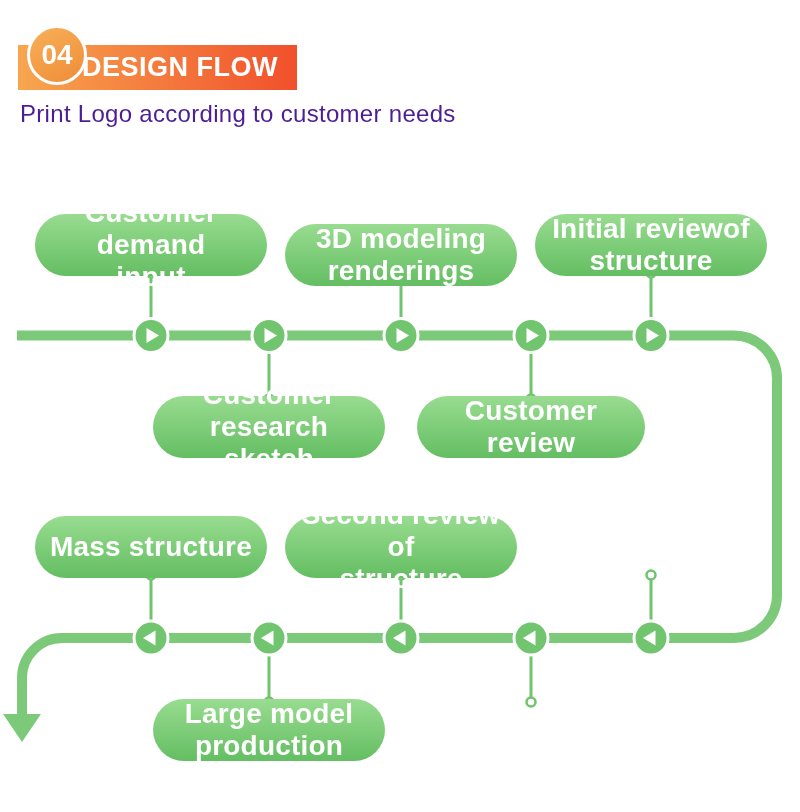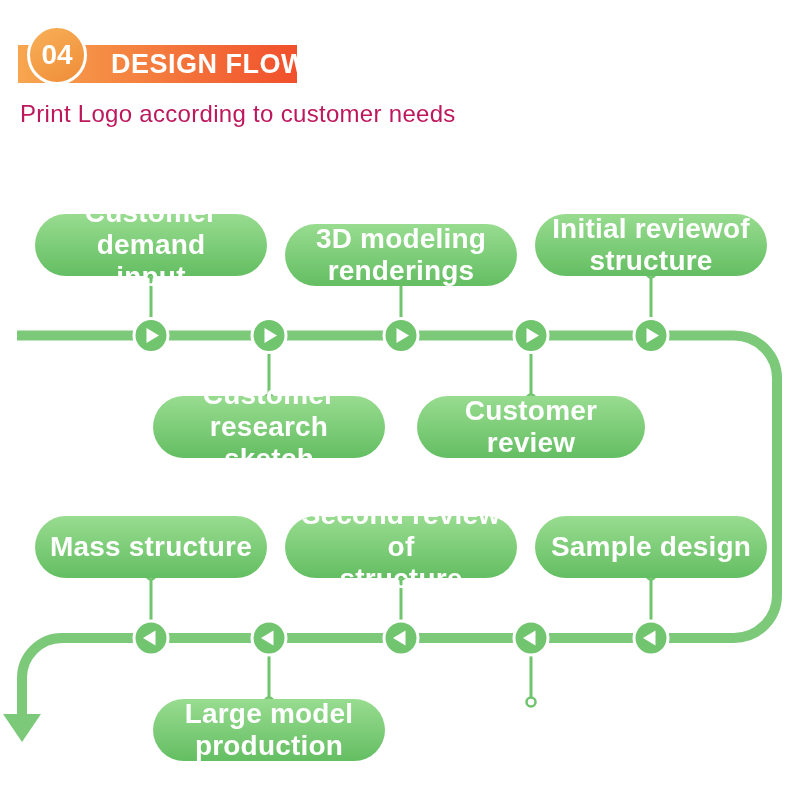--- a/index.html
+++ b/index.html
@@ -8,24 +8,24 @@
     width: 800px;
     height: 812px;
     background: #ffffff;
     overflow: hidden;
     font-family: "Liberation Sans", sans-serif;
   }
   
   .banner {
     position: absolute;
     left: 18px; top: 45px;
-    width: 279px; height: 38px;
+    width: 279px; height: 45px;
     background: linear-gradient(90deg, #F7A64F 0%, #F1502C 100%);
     display: flex; align-items: center;
-    padding-left: 93px;
+    padding-left: 64px;
     box-sizing: border-box;
   }
   .banner-title {
     color: #ffffff;
     font-size: 27px;
     font-weight: 700;
     letter-spacing: 0.5px;
     white-space: nowrap;
   }
   .badge {
@@ -37,21 +37,21 @@
     border: 3px solid #ffffff;
     box-sizing: border-box;
     display: flex; align-items: center; justify-content: center;
     color: #ffffff;
     font-size: 28px;
     font-weight: 700;
   }
   .subtitle {
     position: absolute;
     left: 20px; top: 100px;
-    color: #be185d;
+    color: #4c1d95;
     font-size: 24px;
     font-weight: 500;
     letter-spacing: 0.3px;
     white-space: nowrap;
   }
   
   .flow-svg { position: absolute; left: 0; top: 0; }
   
   .pill {
     position: absolute;
@@ -166,18 +166,17 @@
 structure</div>
 
   <div class="pill" style="left:153px; top:396px;">Customer research
 sketch</div>
   <div class="pill narrow" style="left:417px; top:396px;">Customer
 review</div>
 
   <div class="pill" style="left:35px;  top:516px;">Mass structure</div>
   <div class="pill" style="left:285px; top:516px;">Second review of
 structure</div>
-  <div class="pill" style="left:535px; top:516px;">Sample design</div>
 
   <div class="pill" style="left:153px; top:699px;">Large model
 production</div>
 
 </div>
 
 </body></html>

